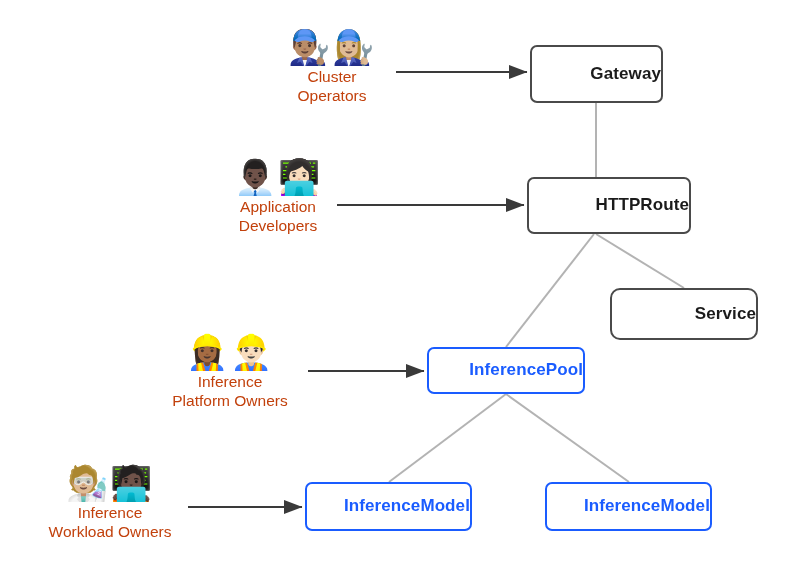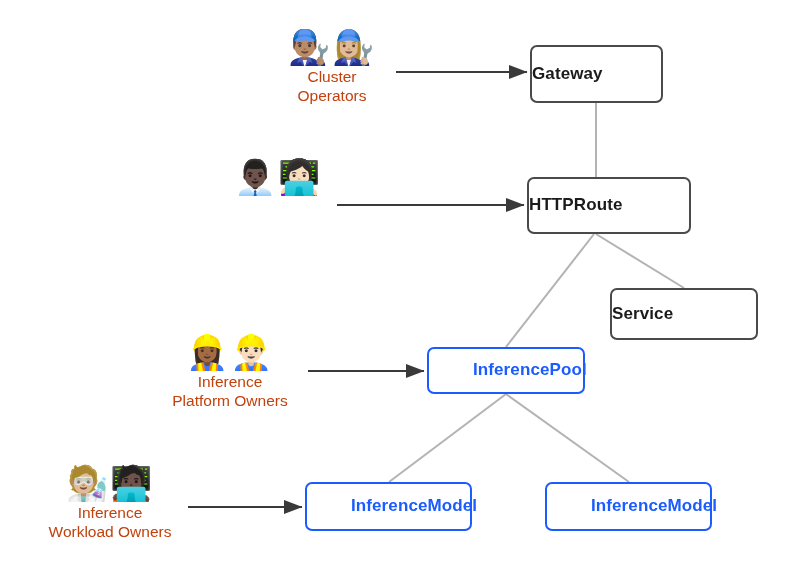--- a/index.html
+++ b/index.html
@@ -25,21 +25,21 @@
     height: 572px;
     pointer-events: none;
   }
 
   
   .node {
     position: absolute;
     box-sizing: border-box;
     display: flex;
     align-items: center;
-    justify-content: flex-start;
+    justify-content: flex-end;
     background: #ffffff;
     border-radius: 7px;
     text-align: center;
     line-height: 1.1;
   }
   .node .node-label {
     font-weight: bold;
     letter-spacing: 0.1px;
     white-space: nowrap;
   }
@@ -110,41 +110,43 @@
       </g>
   </svg>
 
   <div id="node-layer">
       <div class="node core" style="left: 530px; top: 45px; width: 133px; height: 58px;">
         <span class="node-label">Gateway</span>
       </div>
       <div class="node core" style="left: 527px; top: 177px; width: 164px; height: 57px;">
         <span class="node-label">HTTPRoute</span>
       </div>
-      <div class="node core" style="left: 610px; top: 288px; width: 148px; height: 52px;">
+      <div class="node core" style="left: 610px; top: 288px; width: 148px; height: 52px; border-radius: 10px;">
         <span class="node-label">Service</span>
       </div>
       <div class="node inference" style="left: 427px; top: 347px; width: 158px; height: 47px;">
         <span class="node-label">InferencePool</span>
       </div>
       <div class="node inference" style="left: 305px; top: 482px; width: 167px; height: 49px;">
         <span class="node-label">InferenceModel</span>
       </div>
       <div class="node inference" style="left: 545px; top: 482px; width: 167px; height: 49px;">
         <span class="node-label">InferenceModel</span>
       </div>
     </div>
   <div id="persona-layer">
       <div class="persona" style="left: 262px; top: 30px; width: 140px;">
         <div class="persona-emojis">👨🏽‍🔧👩🏼‍🔧</div>
         <div class="persona-label">Cluster
 Operators</div>
       </div>
       <div class="persona" style="left: 203px; top: 160px; width: 150px;">
         <div class="persona-emojis">👨🏿‍💼👩🏻‍💻</div>
+        <div class="persona-label">Application
+Developers</div>
       </div>
       <div class="persona" style="left: 155px; top: 335px; width: 150px;">
         <div class="persona-emojis">👷🏾‍♀️👷🏻‍♂️</div>
         <div class="persona-label">Inference
 Platform Owners</div>
       </div>
       <div class="persona" style="left: 35px; top: 466px; width: 150px;">
         <div class="persona-emojis">🧑🏼‍🔬🧑🏿‍💻</div>
         <div class="persona-label">Inference
 Workload Owners</div>

